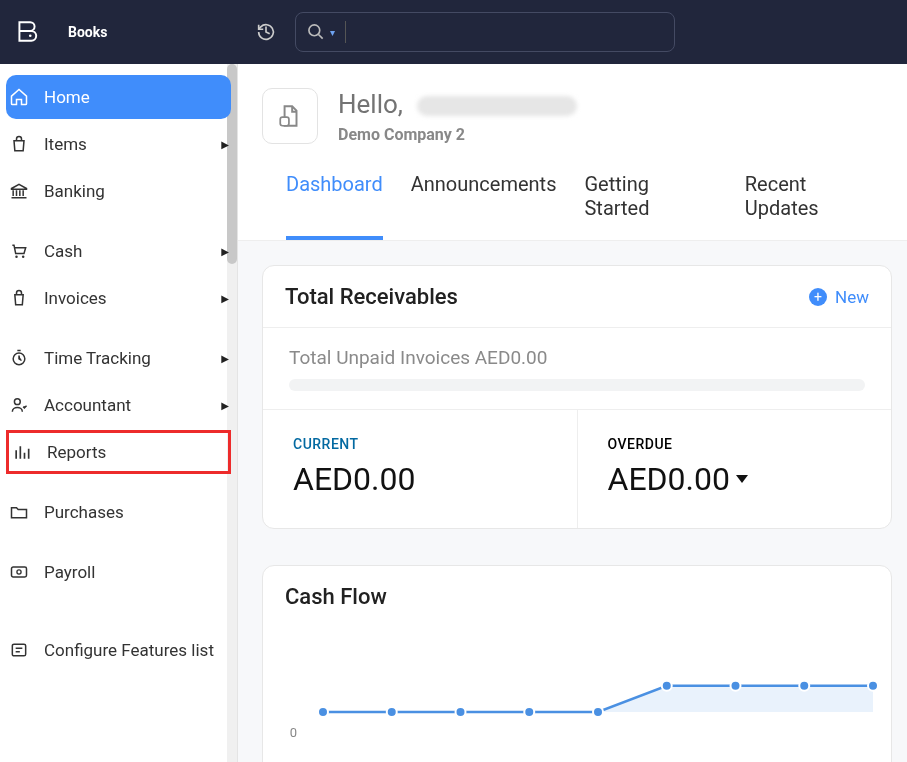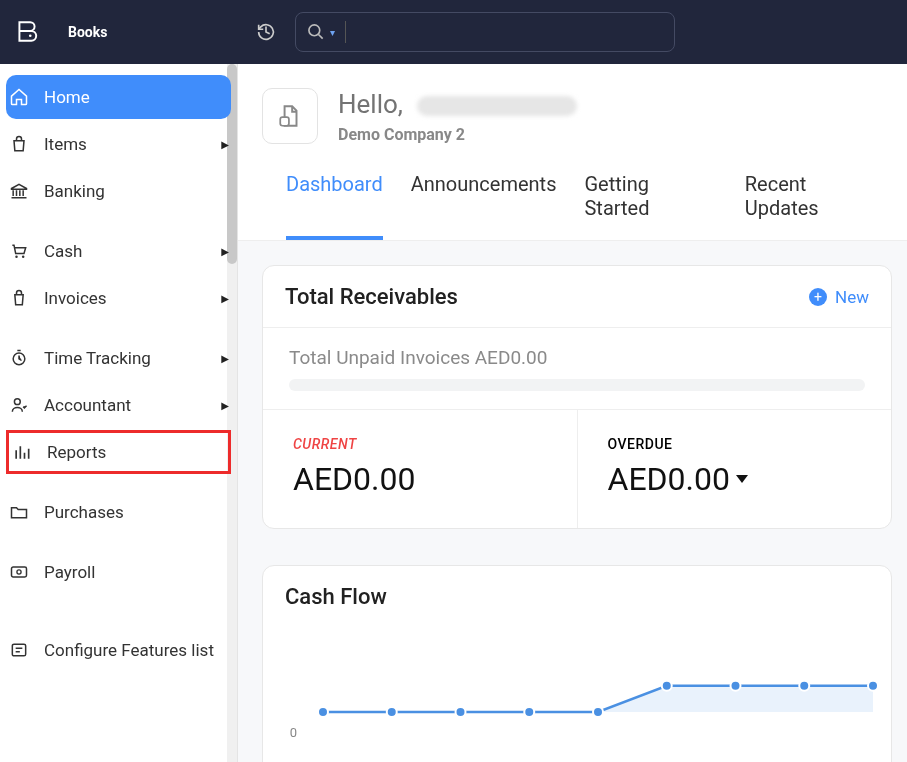--- a/index.html
+++ b/index.html
@@ -45,21 +45,21 @@
   .card-head { display:flex; align-items:center; justify-content:space-between; padding: 18px 22px; border-bottom:1px solid #eee;}
   .card-title { font-size: 22px; color:#212121; font-weight:500;}
   .new-link { display:flex; align-items:center; gap:8px; color:#408dfb; font-size:17px; }
   .new-link .plus { width:18px; height:18px; border-radius:50%; background:#408dfb; color:#fff; display:flex; align-items:center; justify-content:center; font-size:14px; line-height:1;}
   .card-sub { padding: 18px 26px; color:#8a8a8a; font-size:19px; border-bottom:1px solid #eee; }
   .progress-bg { height:12px; background:#f2f3f4; border-radius:6px; margin-top:10px;}
   .split { display:flex; }
   .col { flex:1; padding: 26px 30px 30px 30px; }
   .col + .col { border-left:1px solid #eee; }
   .col .label { font-size:14px; letter-spacing:0.5px; font-weight:500;}
-  .col .label.cur { color:#ef4444;font-style:italic; }
+  .col .label.cur { color:#0369a1; }
   .col .label.ovr { color:#000000; }
   .col .val { font-size:32px; color:#111; margin-top:8px; display:flex; align-items:center; gap:6px;}
   .tri-down { width:0; height:0; border-left:6px solid transparent; border-right:6px solid transparent; border-top:8px solid #111; display:inline-block;}
 
   .card2 { background:#fff; border:1px solid #e7e7e7; border-radius:12px; margin-top:36px; width:630px; padding-bottom:10px;}
   .chart-area { position:relative; height:150px; margin:10px 8px 0 40px; }
   .ylabel { position:absolute; right: calc(100% + 6px); font-size:13px; color:#878787; transform:translateY(-50%);}
   .chart-svg { width:100%; height:100%; }
   .chart-svg .line { stroke:#4a90e2; stroke-width:2.5; fill:none; }
   .chart-svg .area { fill:#e9f2fc; }

